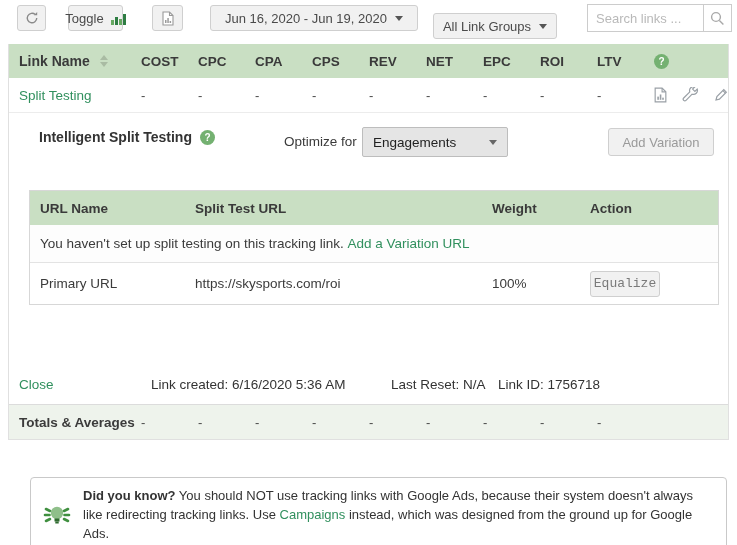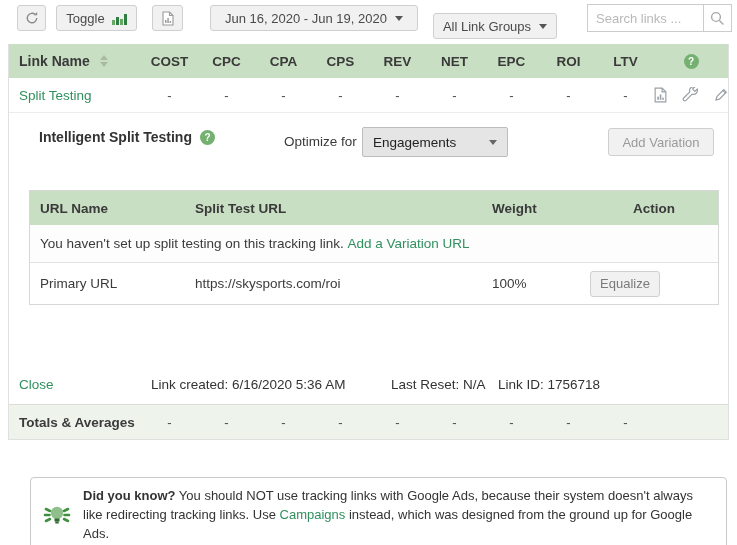--- a/index.html
+++ b/index.html
@@ -21,21 +21,21 @@
     font-family: "Liberation Sans", sans-serif; }
   .search-wrap input::placeholder { color: #b9b9b9; }
   .search-btn { width: 29px; border: 1px solid #ccc; background: #fff; display: flex;
     align-items: center; justify-content: center; cursor: pointer; }
 
   
   .stats-table { margin-left: 8px; width: 721px; border: 1px solid #e0e0e0; border-top: none; }
   .grid { display: grid; grid-template-columns: 132px repeat(9, 57px) 1fr; align-items: center; }
   .thead { background: #c9dfc3; height: 34px; font-weight: bold; font-size: 13.5px; color: #3a3a3a; }
   .thead .first { padding-left: 10px; display: flex; align-items: center; gap: 10px; font-size: 14px; }
-  .cell-c { text-align: center; }
+  .cell-c { }
   .split-row { height: 35px; font-size: 13.5px; border-bottom: 1px solid #ececec; background:#fff; }
   .split-row .first { padding-left: 10px; }
   .dash { color: #4a4a4a; font-size: 13px; }
   .green-link { color: #31905e; text-decoration: none; cursor: pointer; }
   .row-icons { display: flex; justify-content: flex-end; gap: 15px; padding-right: 10px; }
   .row-icons span { cursor: pointer; display: inline-flex; }
   .help-badge { width: 15px; height: 15px; border-radius: 50%; background: #74b171;
     color: #fff; font-size: 10px; font-weight: bold; display: inline-flex;
     align-items: center; justify-content: center; cursor: pointer; }
   .sort-icon { display: inline-flex; flex-direction: column; gap: 2px; cursor: pointer; }
@@ -56,21 +56,21 @@
     color: #9a9a9a; font-size: 13px; }
 
   .split-table { position: absolute; left: 20px; top: 77px; width: 690px;
     border: 1px solid #d7d7d7; }
   .sgrid { display: grid; grid-template-columns: 165px 285px 110px 1fr; align-items: center; }
   .sthead { background: #c9dfc3; height: 34px; font-weight: bold; font-size: 13.5px; color: #3a3a3a; }
   .sthead div:first-child, .srow div:first-child { padding-left: 10px; }
   .notice-row { height: 38px; border-bottom: 1px solid #e3e3e3; font-size: 13.5px;
     display: flex; align-items: center; padding-left: 10px; background: #fdfdfd; }
   .srow { height: 41px; font-size: 13.5px; background: #fff; }
-  .equalize-btn { width: 70px; height: 26px; margin: 0 auto; color: #7a7a7a; font-size: 13px; }
+  .equalize-btn { width: 70px; height: 26px; margin: 0 auto; color: #7a7a7a; font-size: 13px; font-family: Liberation Mono, monospace; }
 
   .panel-footer { position: absolute; left: 0; top: 254px; width: 100%; height: 37px; }
   .panel-footer > * { position: absolute; top: 10px; font-size: 13.5px; }
   .pf-close { left: 10px; }
   .pf-created { left: 142px; color: #333; }
   .pf-reset { left: 382px; color: #333; }
   .pf-id { left: 489px; color: #333; }
 
   .totals-row { height: 35px; background: #eef3ec; border-top: 1px solid #dcdcdc;
     font-size: 13.5px; }
@@ -89,21 +89,21 @@
 <div class="toolbar">
   <button class="btn tb-abs" style="left:17px;width:29px;">
     <span>
       <svg width="14" height="14" viewBox="0 0 16 16">
           <path d="M13.4 8a5.4 5.4 0 1 1-1.7-3.9" fill="none" stroke="#8a8a8a" stroke-width="1.6"></path>
           <path d="M13.9 1.2v3.6h-3.6z" fill="#8a8a8a"></path>
         </svg>
     </span>
   </button>
 
-  <button class="btn tb-abs" style="left:56px;width:81px;gap:7px;">
+  <button class="btn tb-abs" style="left:68px;width:55px;gap:7px;">
     <span>Toggle</span>
     <span>
       <svg width="15" height="13" viewBox="0 0 15 13">
         <rect x="0" y="8" width="3" height="5" fill="#66a861"></rect>
         <rect x="4" y="5" width="3" height="8" fill="#2e7d43"></rect>
         <rect x="8" y="7" width="3" height="6" fill="#66a861"></rect>
         <rect x="12" y="2" width="3" height="11" fill="#2e7d43"></rect>
       </svg>
     </span>
   </button>

